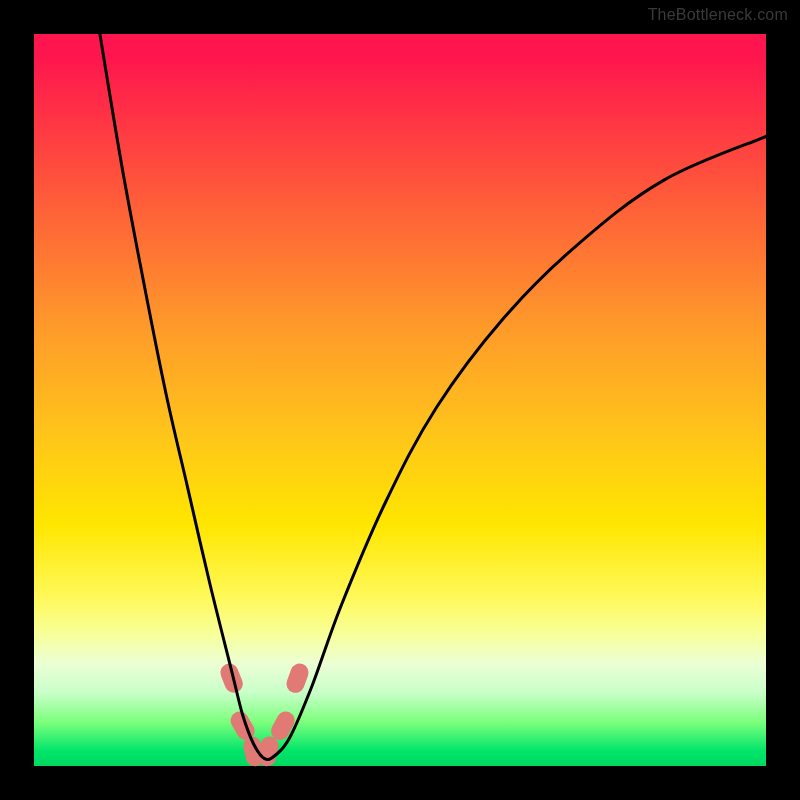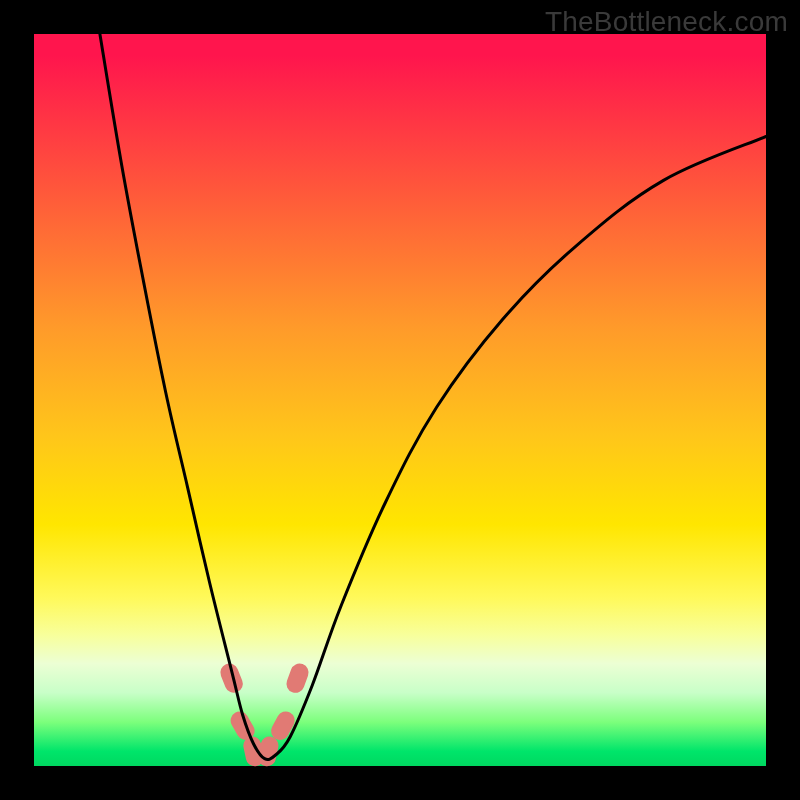--- a/index.html
+++ b/index.html
@@ -40,21 +40,21 @@
       #7cff7c 94%,
       #00e56a 98%,
       #00d860 100%
     );
   }
   .watermark {
     position: absolute;
     top: 6px;
     right: 12px;
     color: #3a3a3a;
-    font-size: 28px;
+    font-size: 16px;
     letter-spacing: 0.2px;
     font-weight: 400;
     z-index: 10;
   }
   svg.curve {
     position: absolute;
     left: 0;
     top: 0;
     width: 732px;
     height: 732px;

